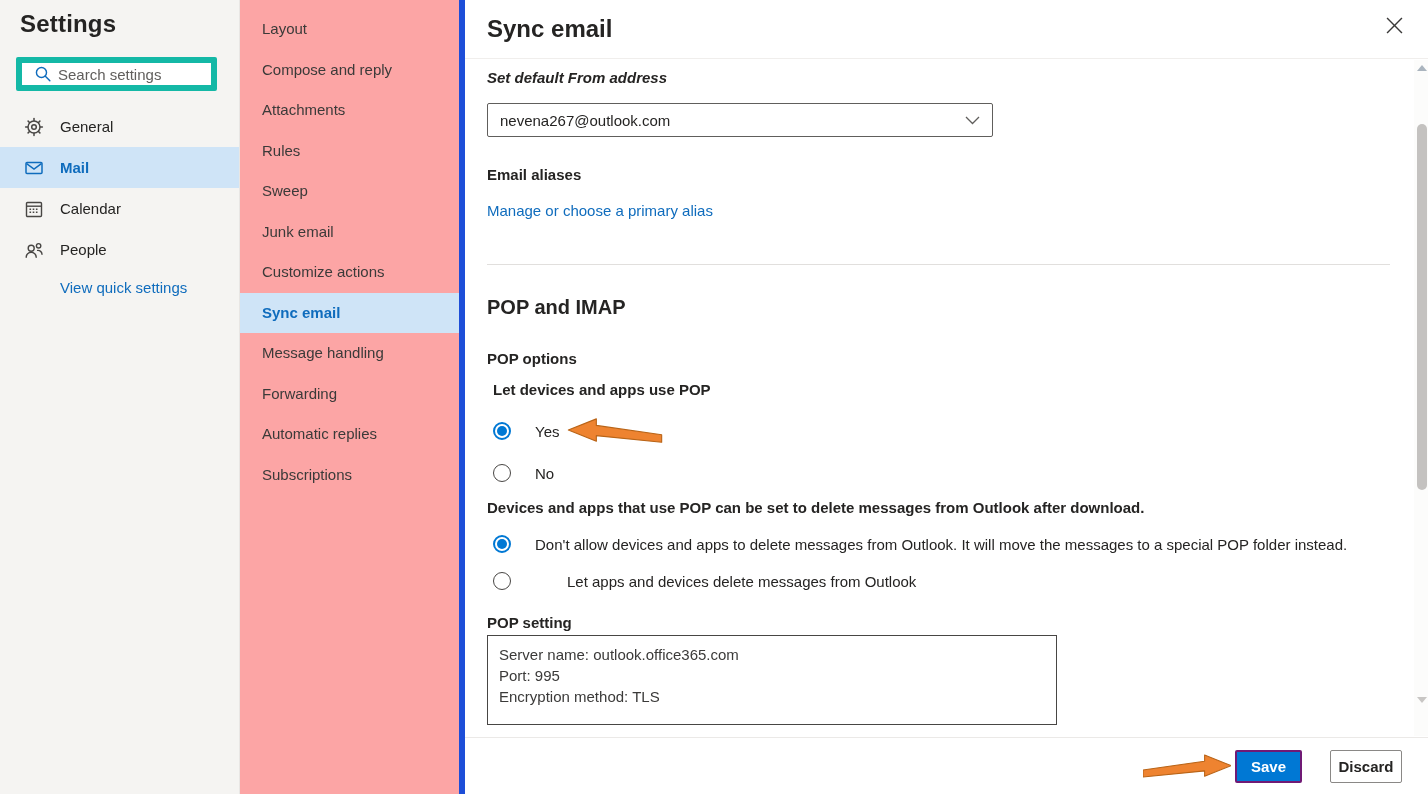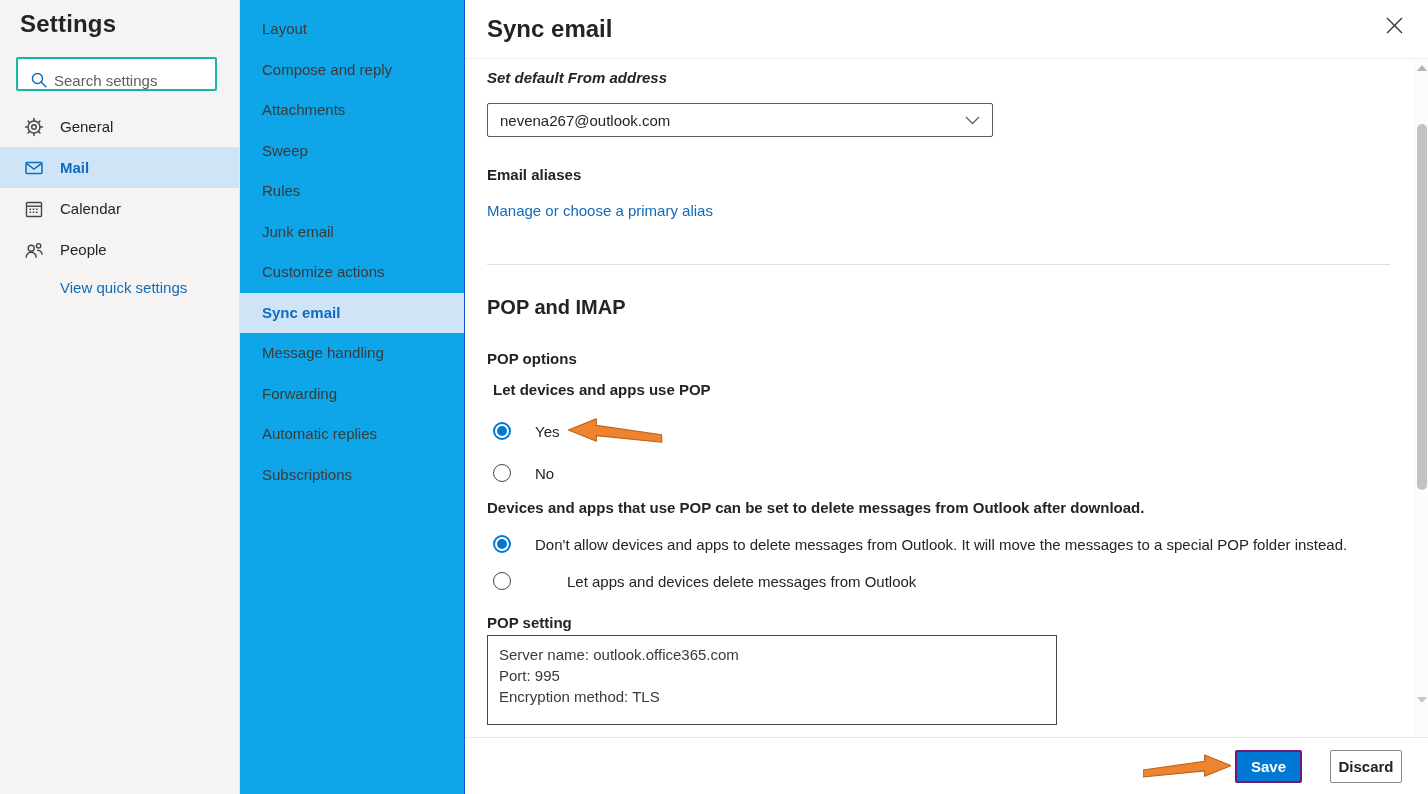--- a/index.html
+++ b/index.html
@@ -9,35 +9,35 @@
     color:#252423; background:#fff; font-size:15px;
     -webkit-font-smoothing:antialiased;
   }
   .app { display:flex; width:1428px; height:794px; }
 
   
   .sidebar { width:240px; height:100%; background:#f5f4f2; flex:0 0 240px;
              border-right:1px solid #e8e6e4; position:relative; }
   .sidebar h1 { font-size:24px; font-weight:700; color:#252423; padding:10px 0 0 20px; letter-spacing:.2px; }
   .search { margin:19px 0 0 16px; width:201px; height:34px; background:#fff;
-            border:2px solid #14b8a6; border-radius:2px; display:flex; align-items:flex-end; padding:0 8px; }
+            border:6px solid #14b8a6; border-radius:2px; display:flex; align-items:center; padding:0 8px; }
   .search svg { flex:0 0 auto; margin:0 6px 0 4px; }
   .search input { border:0; outline:0; width:100%; font-size:15px; color:#252423; background:transparent;
                   font-family:"Liberation Sans","DejaVu Sans",sans-serif; }
   .search input::placeholder { color:#605e5c; opacity:1; }
   .nav { margin-top:15px; }
   .nav-item { height:41px; display:flex; align-items:center; cursor:pointer; }
   .nav-item .ic { width:20px; height:20px; margin:0 16px 0 24px; display:flex; align-items:center; justify-content:center; }
   .nav-item .lbl { font-size:15px; color:#252423; }
   .nav-item.sel { background:#cfe4f7; }
   .nav-item.sel .lbl { color:#0f6cbd; font-weight:700; }
   .quick-link { display:block; margin:9px 0 0 60px; color:#0f6cbd; font-size:15px; text-decoration:none; cursor:pointer; }
 
   
-  .cats { width:225px; flex:0 0 225px; background:#0ea5e9; padding-top:9px; border-right:1px solid #1d4ed8; }
+  .cats { width:225px; flex:0 0 225px; background:#fca5a5; padding-top:9px; border-right:6px solid #1d4ed8; }
   .cat-item { height:40.5px; line-height:40.5px; padding-left:22px; font-size:15px; color:#3b3a39; cursor:pointer; }
   .cat-item.sel { background:#cfe4f7; color:#0f6cbd; font-weight:700; }
 
   
   .main { flex:1 1 auto; position:relative; background:#fff; height:100%; }
   .panel-header { height:59px; display:flex; align-items:center; padding-left:22px;
                   border-bottom:1px solid #f0eeec; position:relative; }
   .panel-header h2 { font-size:24px; font-weight:700; color:#252423; }
   .close-btn { position:absolute; top:13px; right:24px; width:24px; height:24px; border:0; background:transparent;
                cursor:pointer; display:flex; align-items:center; justify-content:center; }
@@ -160,22 +160,22 @@
       </div>
     </nav>
 
     <a class="quick-link">View quick settings</a>
   </aside>
 
   <aside class="cats">
     <div class="cat-item">Layout</div>
     <div class="cat-item">Compose and reply</div>
     <div class="cat-item">Attachments</div>
+    <div class="cat-item">Rules</div>
     <div class="cat-item">Sweep</div>
-    <div class="cat-item">Rules</div>
     <div class="cat-item">Junk email</div>
     <div class="cat-item">Customize actions</div>
     <div class="cat-item sel">Sync email</div>
     <div class="cat-item">Message handling</div>
     <div class="cat-item">Forwarding</div>
     <div class="cat-item">Automatic replies</div>
     <div class="cat-item">Subscriptions</div>
   </aside>
 
   <main class="main">

